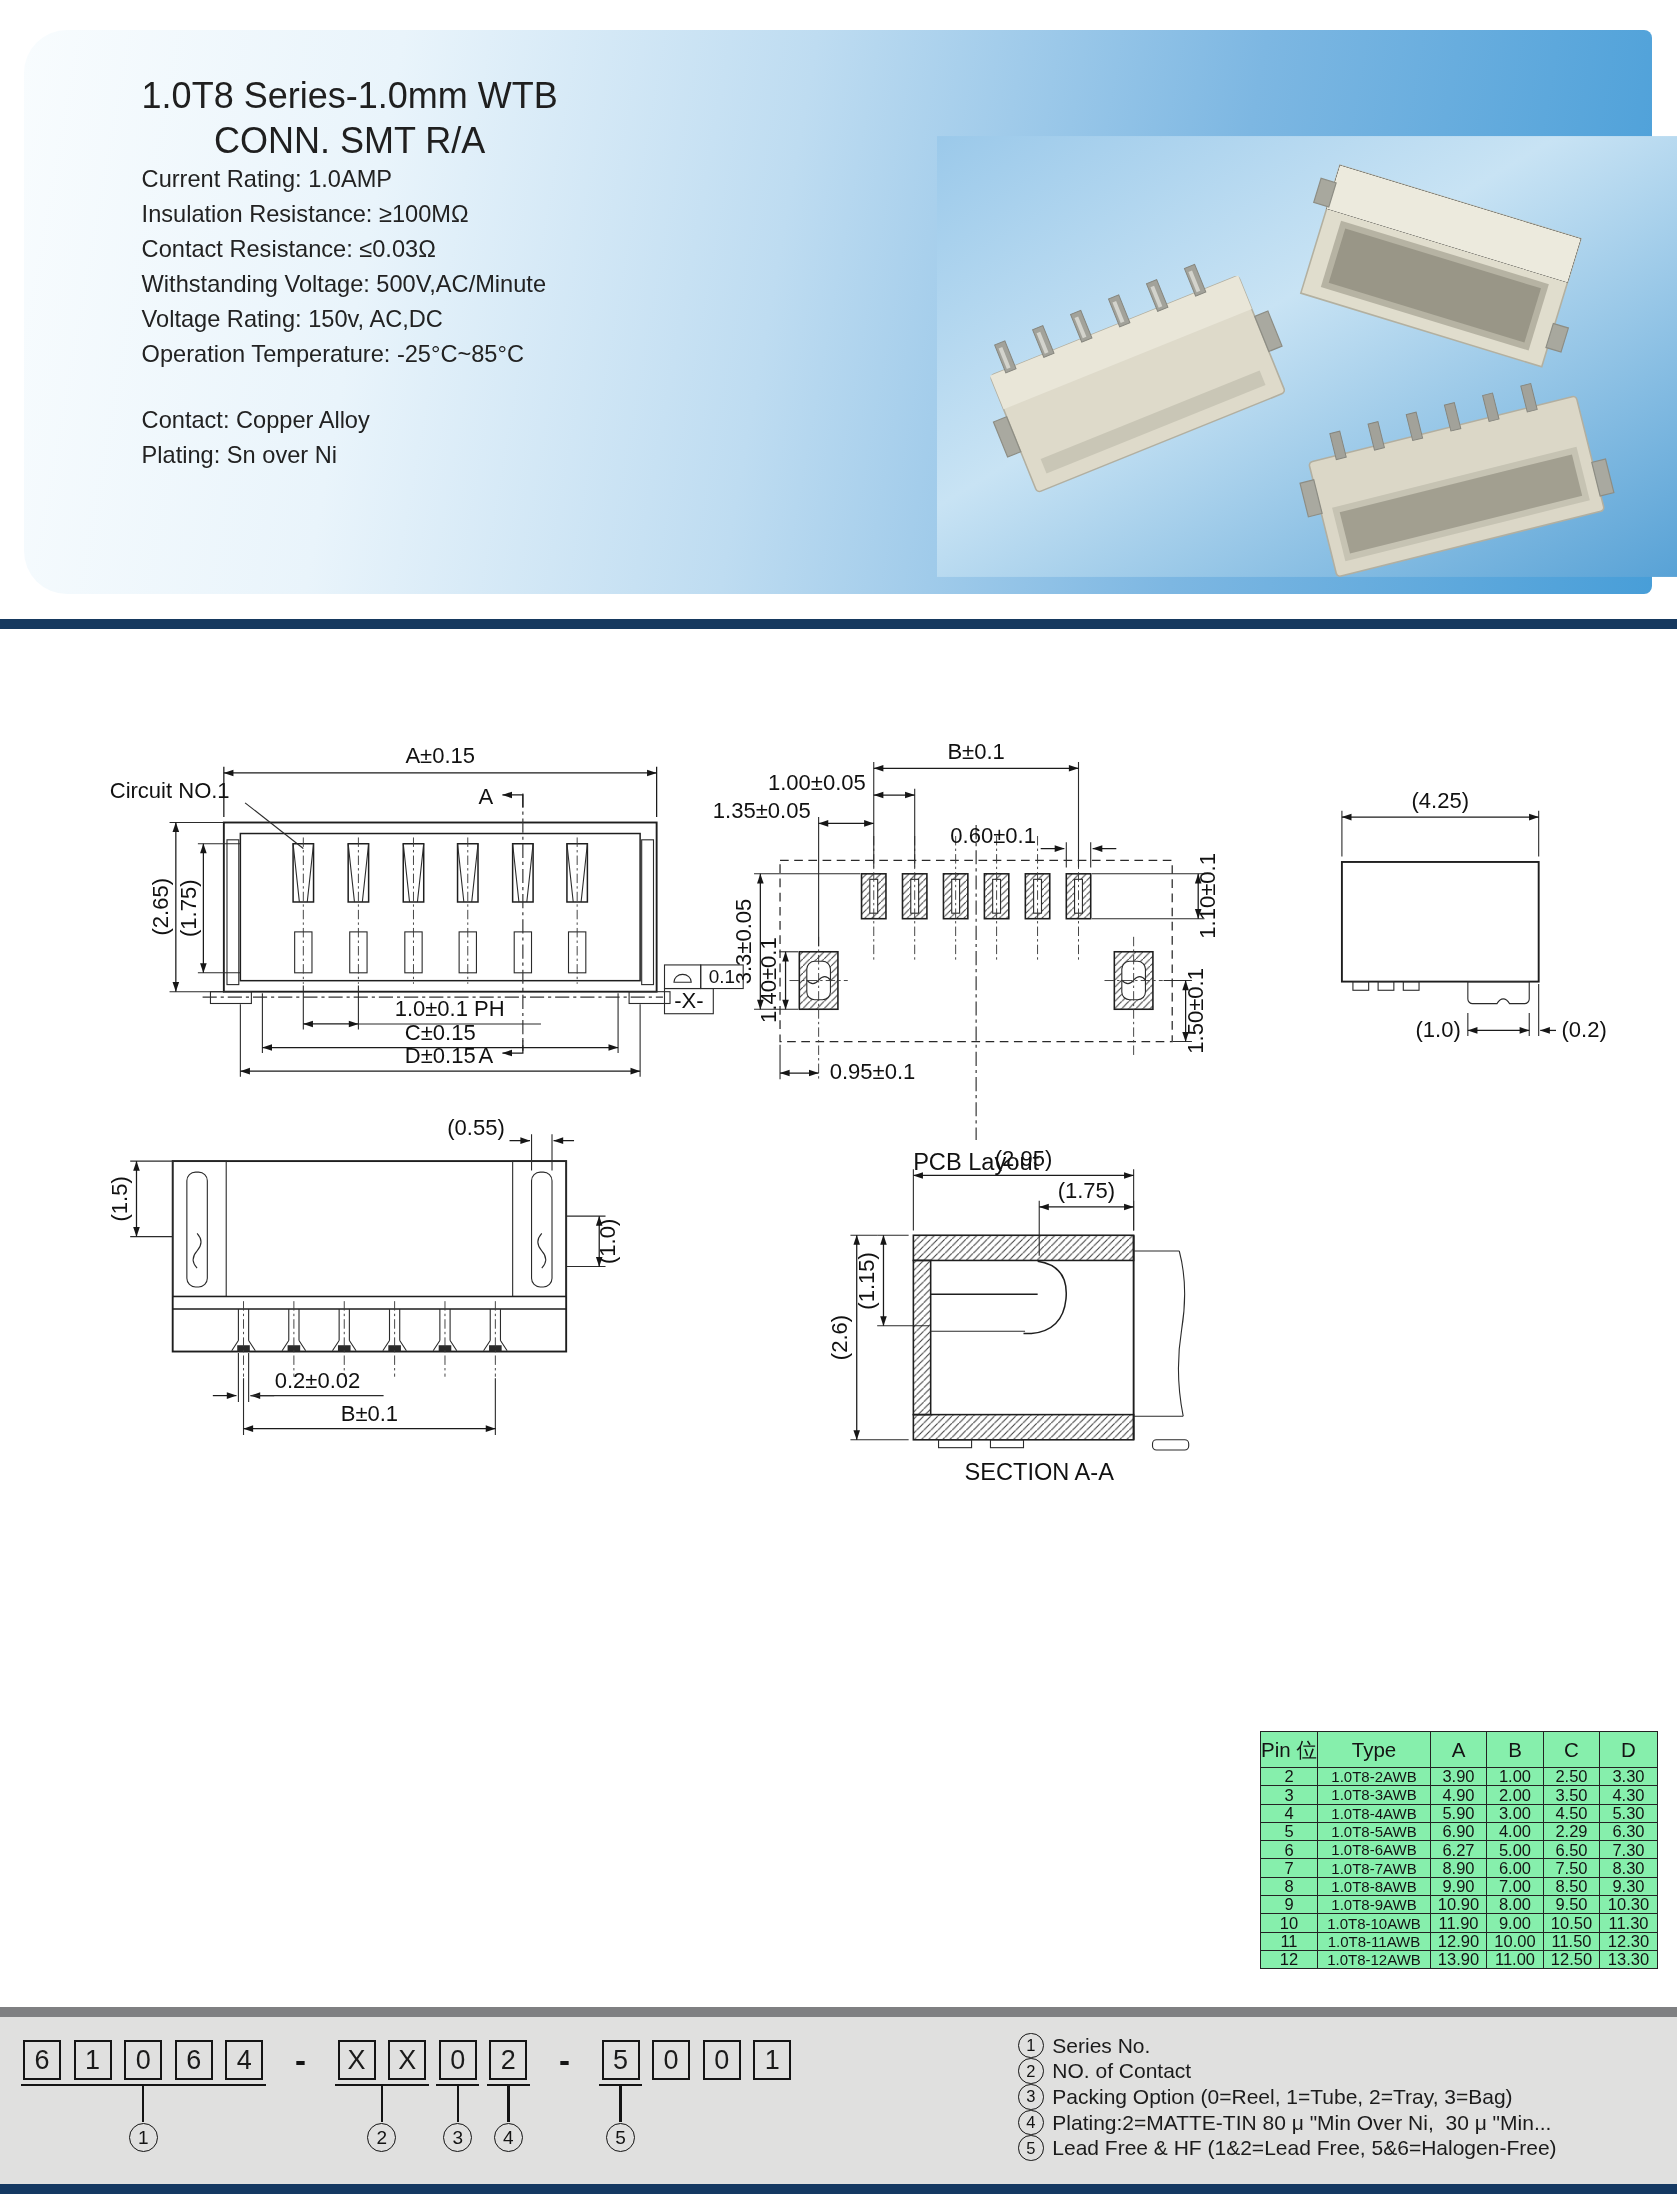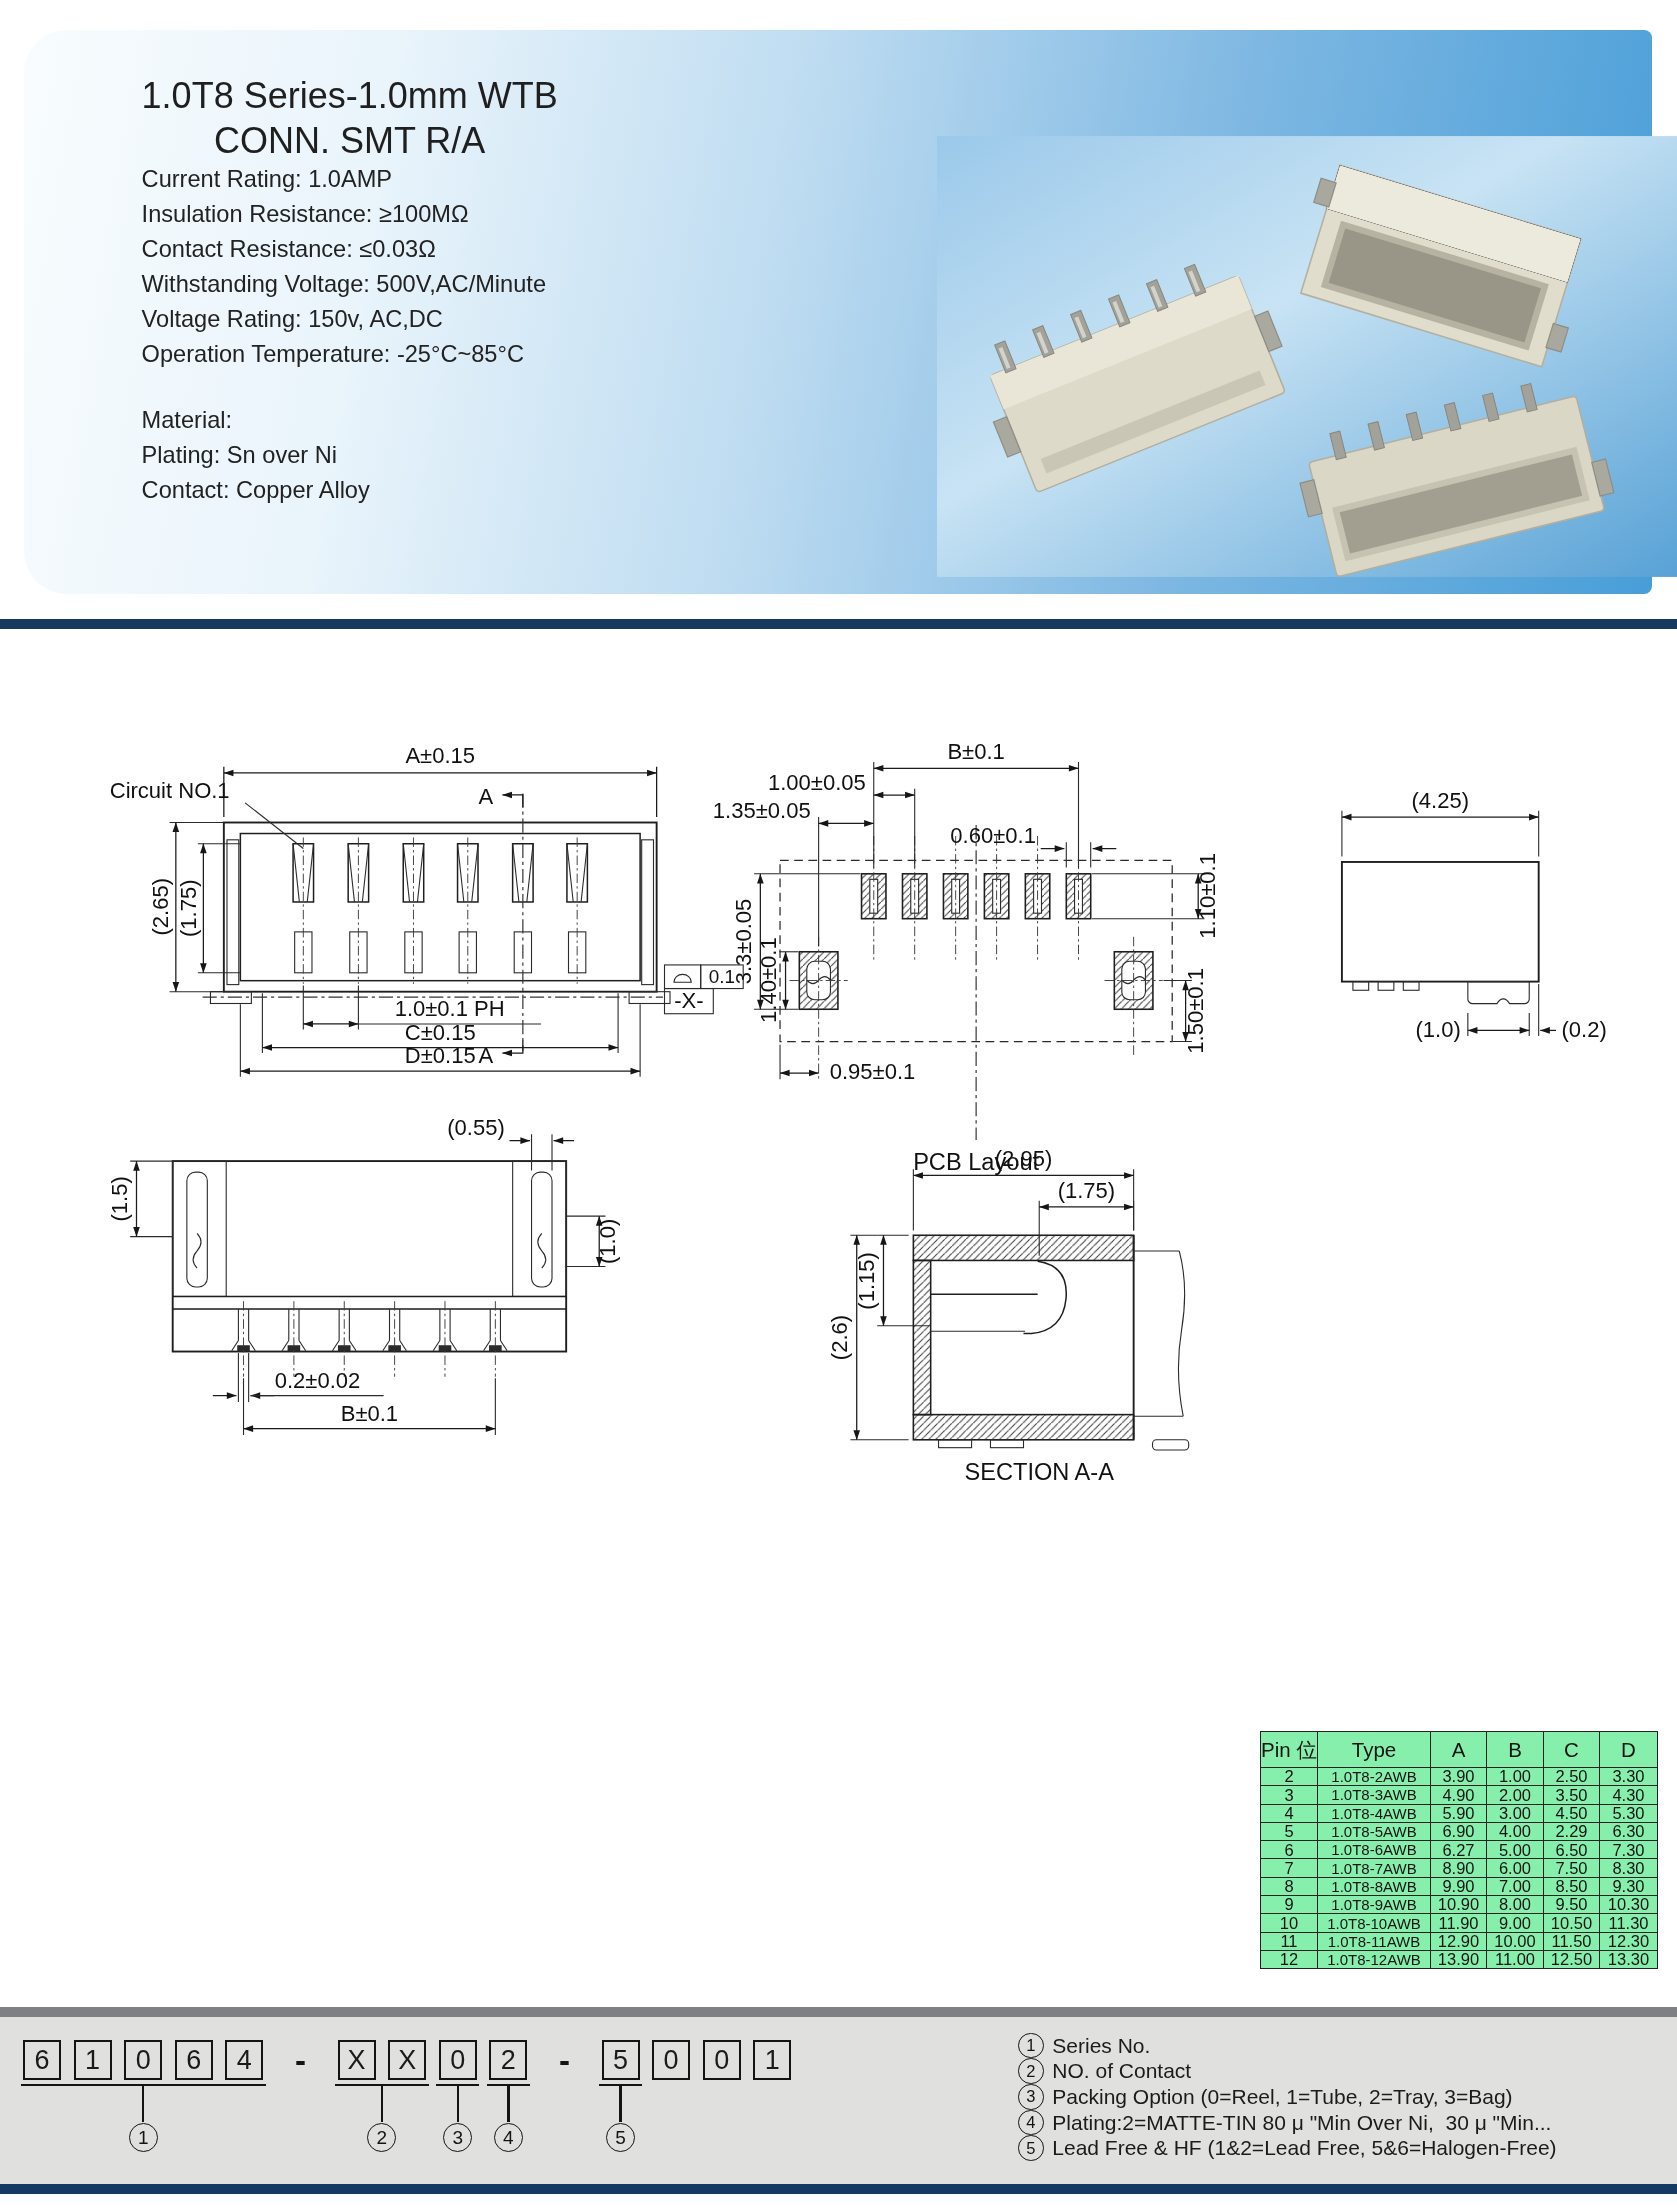--- a/index.html
+++ b/index.html
@@ -96,24 +96,23 @@
   </div>
   <div class="spec-list">
       <div class="spec-line">Current Rating: 1.0AMP</div>
       <div class="spec-line">Insulation Resistance: ≥100MΩ</div>
       <div class="spec-line">Contact Resistance: ≤0.03Ω</div>
       <div class="spec-line">Withstanding Voltage: 500V,AC/Minute</div>
       <div class="spec-line">Voltage Rating: 150v, AC,DC</div>
       <div class="spec-line">Operation Temperature: -25°C~85°C</div>
     </div>
   <div class="material-block">
-    <div>Material:</div>
     <div>
+        <div class="material-line">Contact: Copper Alloy</div>
         <div class="material-line">Plating: Sn over Ni</div>
-        <div class="material-line">Contact: Copper Alloy</div>
       </div>
   </div>
 
   <div class="photo">
     <svg viewBox="0 0 940 560" width="740" height="441">
       <rect x="0" y="0" width="940" height="560" fill="url(#pg)"></rect>
 
       <g transform="translate(640,165) rotate(17)">
         <rect x="-160" y="-85" width="320" height="170" fill="#e0ddcd" stroke="#b3b0a0" stroke-width="2"></rect>
         <rect x="-160" y="-85" width="320" height="58" fill="#ecead çd" stroke="none"></rect>

